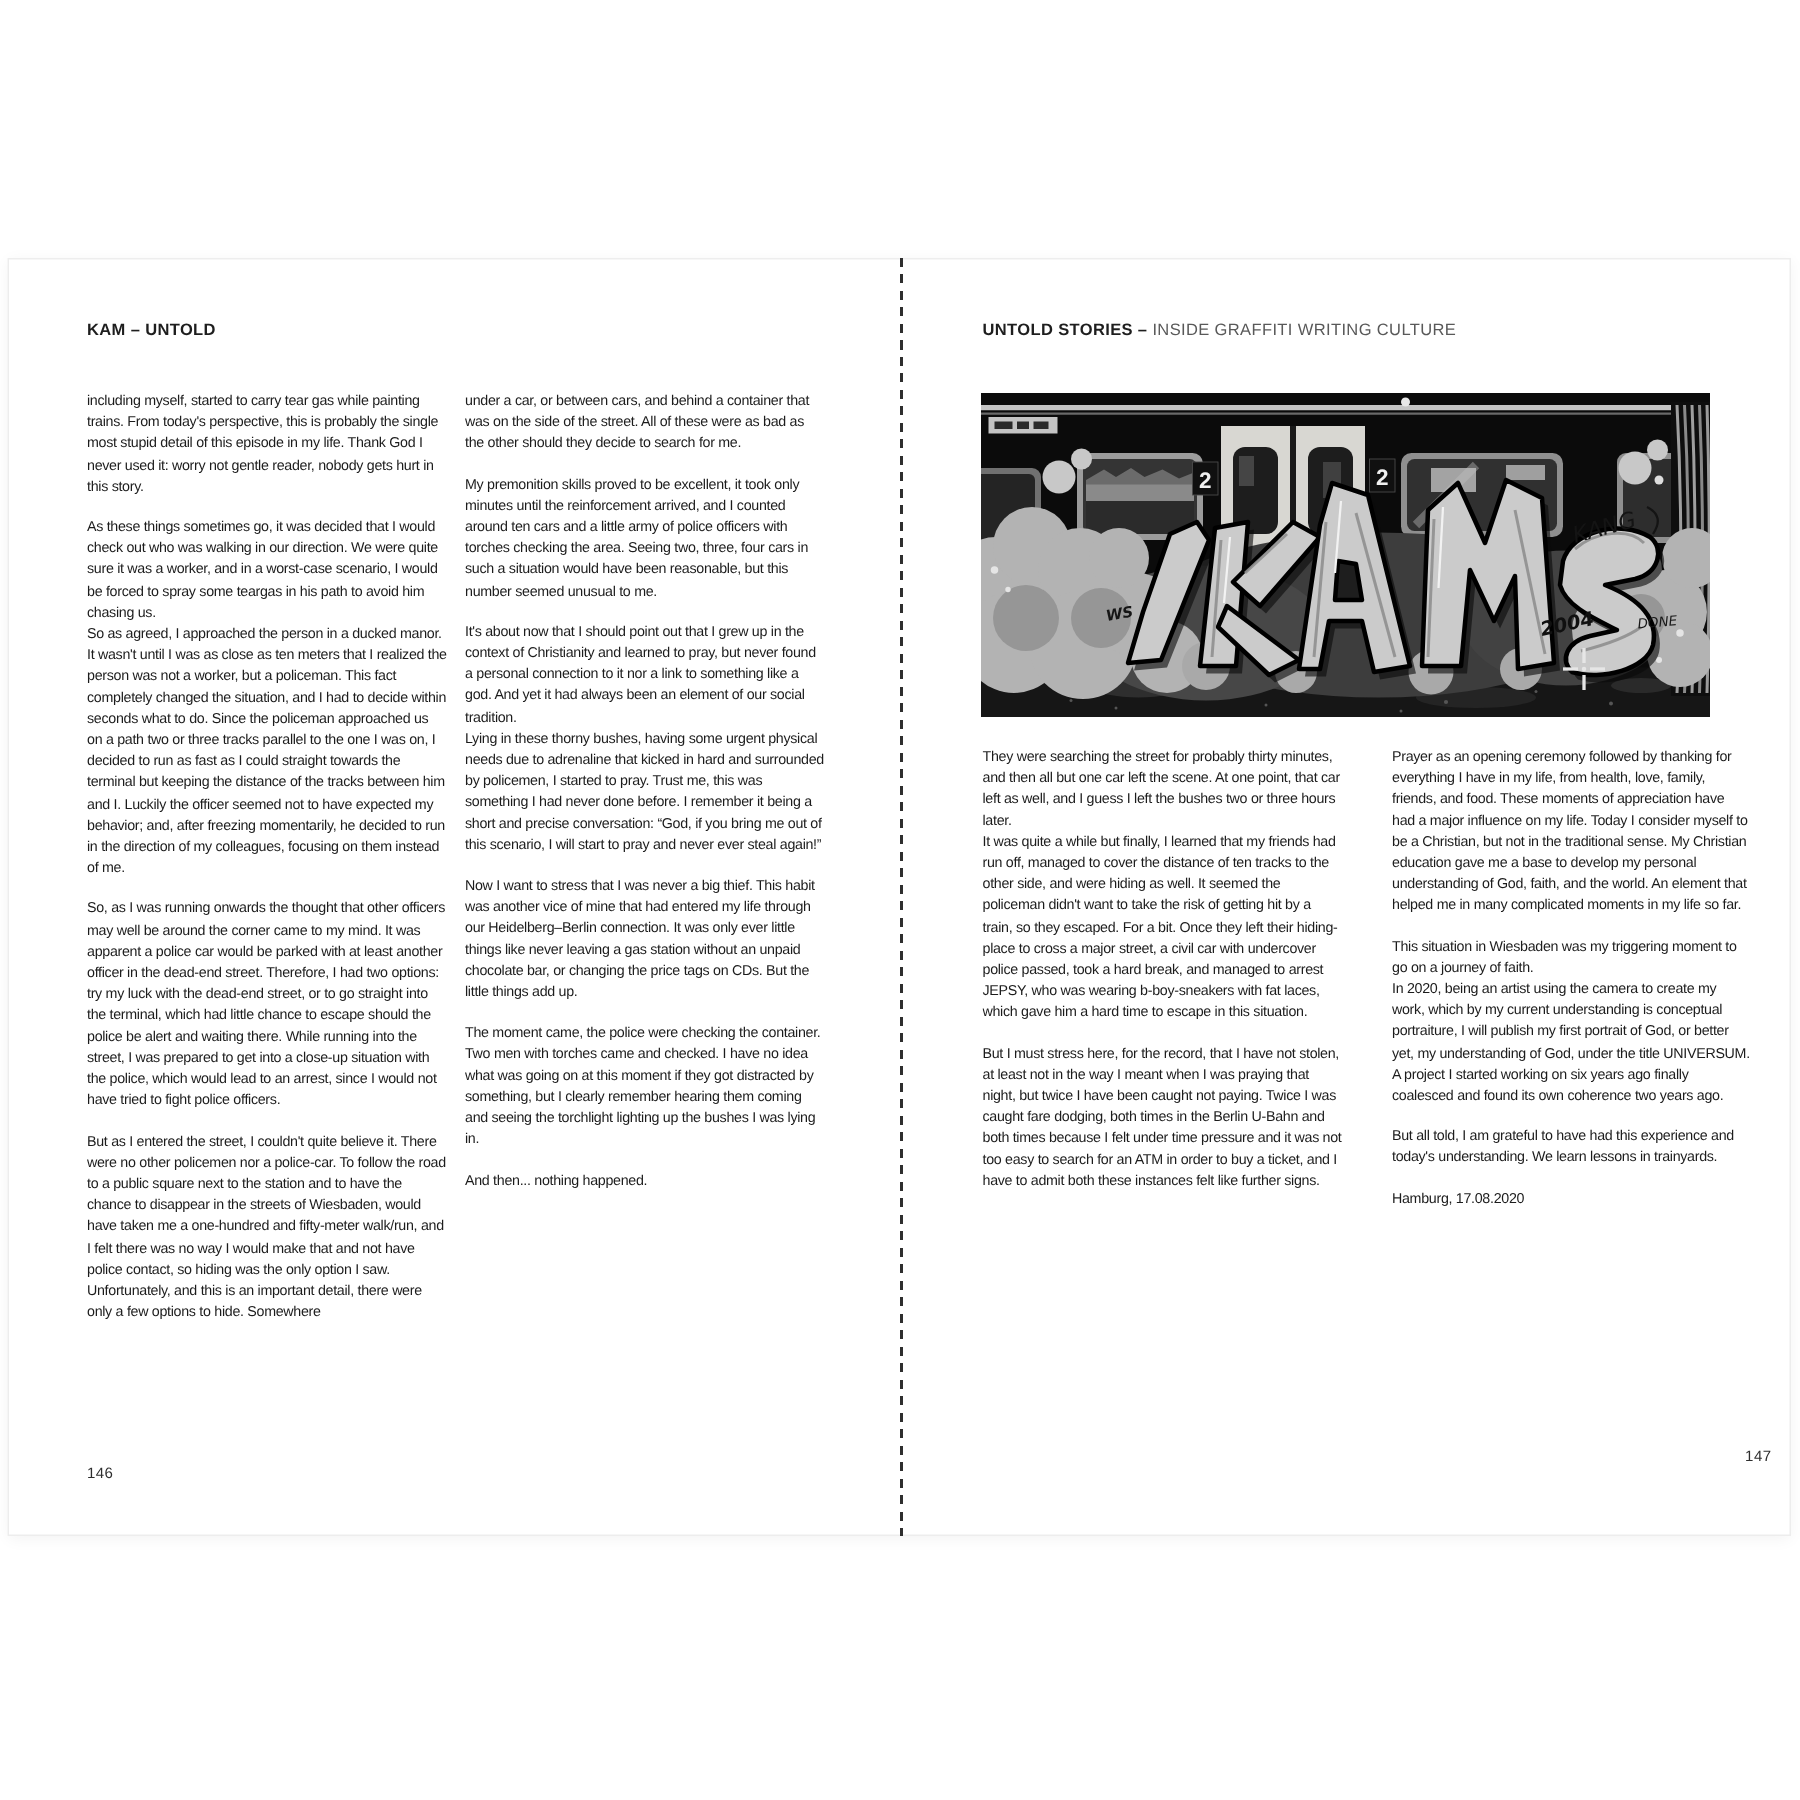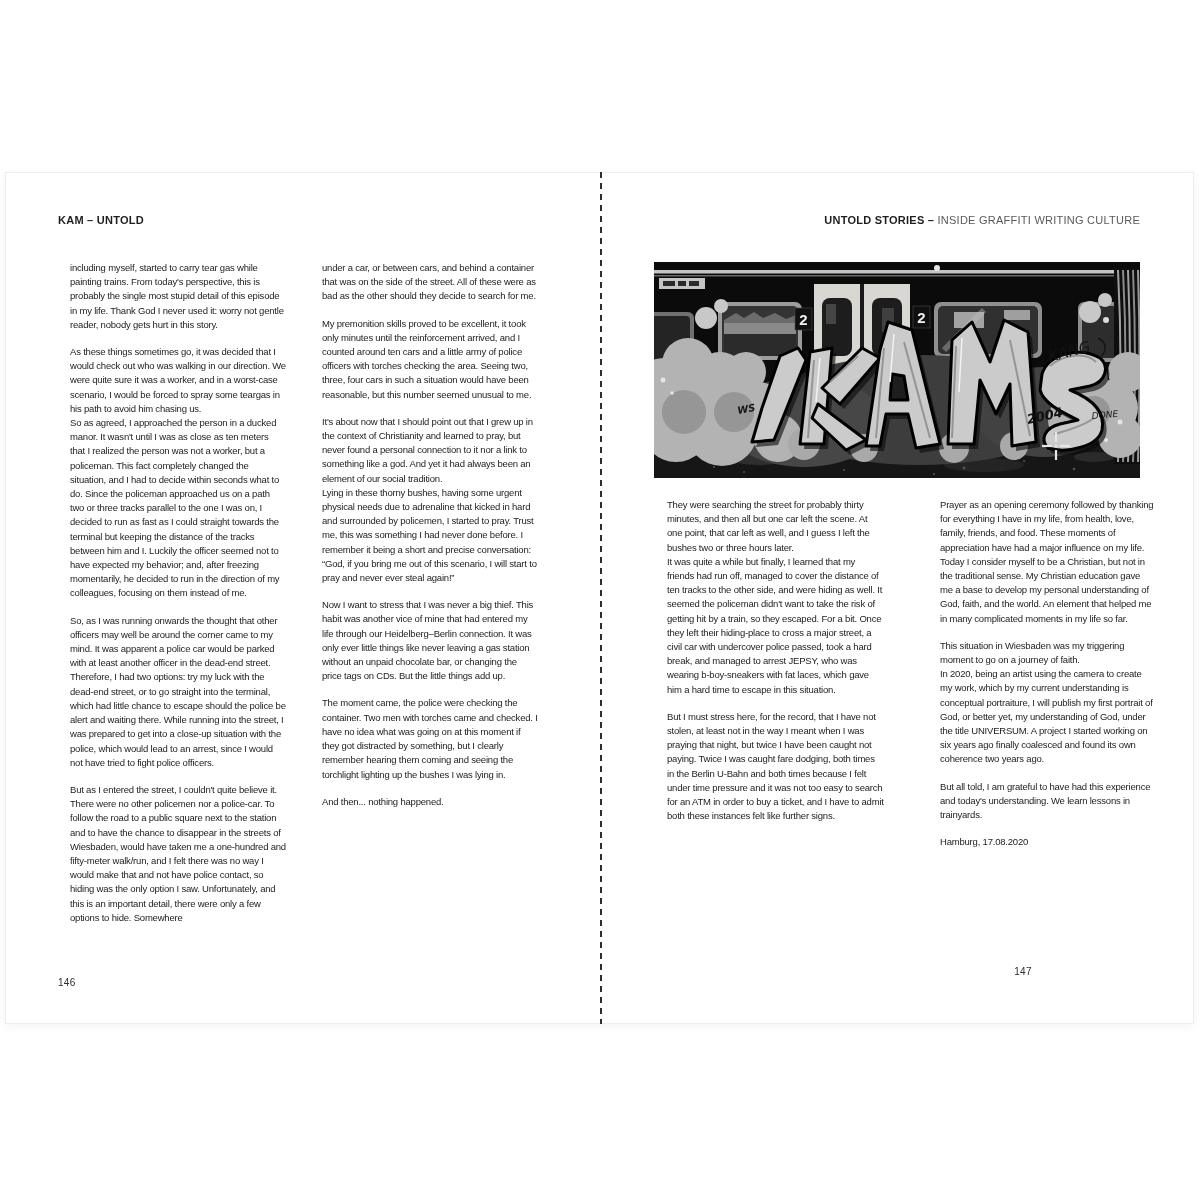--- a/index.html
+++ b/index.html
@@ -6,32 +6,32 @@
   html,body{margin:0;padding:0;width:1200px;height:1200px;background:#ffffff;
     font-family:"Liberation Sans",sans-serif;position:relative;overflow:hidden}
   .abs{position:absolute}
   .spread{left:5px;top:172px;width:1189px;height:852px;background:#fff;
     border:1px solid #ededed;box-shadow:0 2px 10px rgba(0,0,0,.05)}
   .divider{left:600px;top:172px;width:2px;height:852px;
     background:repeating-linear-gradient(to bottom,#2e2e2e 0 6px,transparent 6px 11px)}
   .pg-header{font-size:11px;font-weight:bold;color:#1e1e1e;letter-spacing:.25px}
   .pg-header .light{font-weight:normal;color:#595959}
   .l-header{left:58px;top:214px}
-  .r-header{left:655px;top:214px;width:485px;text-align:right}
+  .r-header{left:655px;top:214px;width:485px;text-align:left}
   .col{font-size:9.5px;line-height:14.2px;letter-spacing:-.2px;color:#1c1c1c;overflow:hidden}
-  .col p{margin:0 12px 13px;white-space:pre-line}
+  .col p{margin:0 0 13px;white-space:pre-line}
   .l-col1{left:58px;top:261px;width:240px;height:714px}
   .l-col2{left:310px;top:261px;width:240px;height:714px}
   .r-col1{left:655px;top:498px;width:241px;height:468px}
   .r-col2{left:928px;top:498px;width:239px;height:468px}
   .photo{left:654px;top:262px;width:486px;height:216px;background:#0b0b0b}
   .photo svg{display:block;width:100%;height:100%}
   .pagenum{font-size:10px;color:#2e2e2e;letter-spacing:.3px}
   .pn-l{left:58px;top:977px}
-  .pn-r{left:904px;top:966px;width:238px;text-align:center}
+  .pn-r{left:943px;top:966px;width:238px;text-align:right}
 </style>
 </head>
 <body>
 
 <div class="abs spread"></div>
 
 <div class="abs divider"></div>
 
 <div class="abs l-header pg-header">KAM – UNTOLD</div>
 

